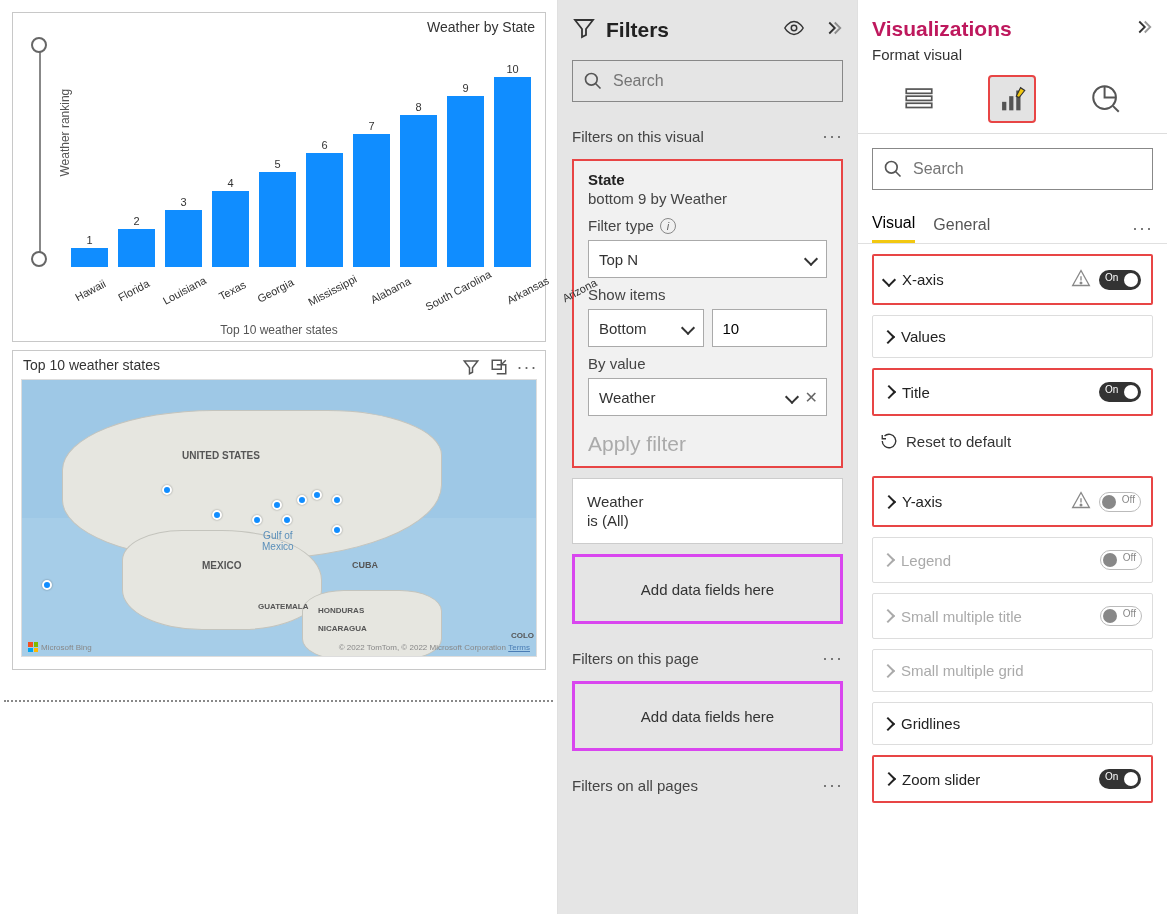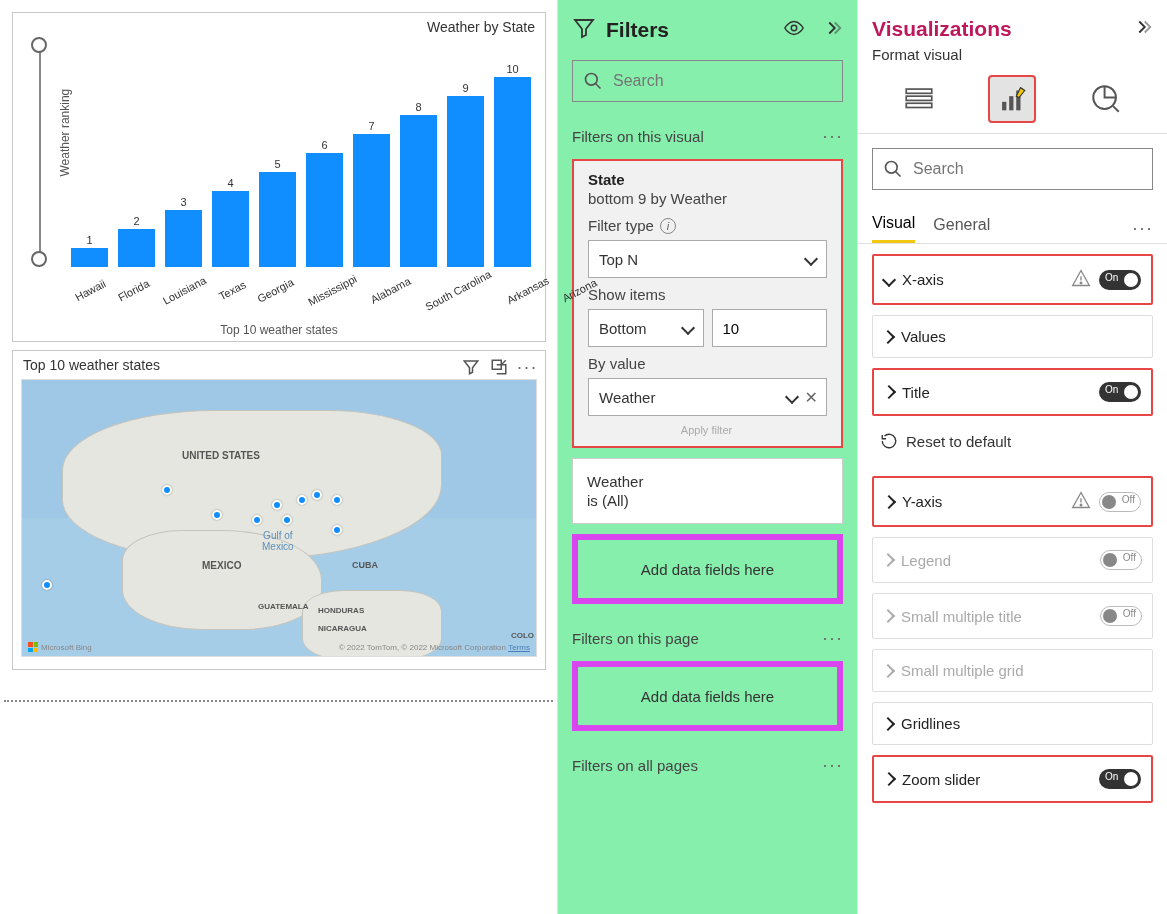--- a/index.html
+++ b/index.html
@@ -26,43 +26,43 @@
 .land { position: absolute; background: #e6e6e0; border: 1px solid #c4c4bd; }
 .usa { left: 40px; top: 30px; width: 380px; height: 150px; border-radius: 40% 30% 50% 40%; }
 .mex { left: 100px; top: 150px; width: 200px; height: 100px; border-radius: 30% 50% 40% 40%; }
 .cam { left: 280px; top: 210px; width: 140px; height: 70px; border-radius: 30%; }
 .map-text { position: absolute; font-size: 10px; color: #555; font-weight: 600; text-align: center; }
 .dot { position: absolute; width: 10px; height: 10px; background: #108dff; border: 2px solid #fff; border-radius: 50%; box-shadow: 0 0 2px rgba(0,0,0,.4); }
 .map-credit { position: absolute; left: 6px; bottom: 4px; font-size: 8px; color: #888; display: flex; align-items: center; gap: 3px; }
 .map-credit2 { position: absolute; right: 6px; bottom: 4px; font-size: 8px; color: #888; }
 .map-credit2 a { color: #4a7db5; text-decoration: underline; }
 .dotted-line { position: absolute; left: 4px; right: 4px; top: 700px; border-top: 2px dotted #888; }
-.filters-pane { width: 300px; height: 914px; border-right: 1px solid #e0e0e0; background: #86efac; overflow-y: auto; }
+.filters-pane { width: 300px; height: 914px; border-right: 1px solid #e0e0e0; background: #e5e5e5; overflow-y: auto; }
 .pane-header { display: flex; align-items: center; padding: 16px 14px 8px 14px; gap: 10px; }
 .pane-title { font-size: 21px; font-weight: 600; color: #222; flex: 1; }
 .hdr-ico { color: #333; }
 .search-box { margin: 8px 14px 14px 14px; border: 1px solid #888; height: 42px; display: flex; align-items: center; padding: 0 10px; gap: 10px; }
 .search-box input { border: none; outline: none; flex: 1; font-size: 16px; color: #555; background: transparent; }
 .section-head { display: flex; align-items: center; padding: 10px 14px 8px 14px; }
 .section-head .st { font-size: 15px; color: #444; flex: 1; }
 .more { color: #666; font-size: 18px; letter-spacing: 1px; }
 .filter-card { margin: 4px 14px 10px 14px; border: 2px solid #e84545; background: #f1f1f1; padding: 10px 14px 6px 14px; }
 .filter-card-plain { margin: 4px 14px 10px 14px; border: 1px solid #ccc; background: #fff; padding: 14px; }
 .fc-title { font-weight: 600; font-size: 15px; color: #222; }
 .fc-sub { font-size: 15px; color: #444; margin: 2px 0 10px 0; }
 .fc-label { font-size: 15px; color: #444; margin-top: 8px; margin-bottom: 6px; display: flex; align-items: center; gap: 6px; }
 .info-ic { display: inline-flex; width: 16px; height: 16px; border: 1px solid #888; border-radius: 50%; align-items: center; justify-content: center; font-size: 11px; color: #666; font-style: italic; }
 .select { border: 1px solid #aaa; background: #fff; height: 38px; display: flex; align-items: center; padding: 0 10px; font-size: 15px; color: #333; justify-content: space-between; }
 .row2 { display: flex; gap: 8px; }
 .row2 .select { flex: 1; }
 .row2 .num { flex: 1; border: 1px solid #aaa; background: #fff; height: 38px; padding: 0 10px; font-size: 15px; display: flex; align-items: center; }
 .by-value { border: 1px solid #aaa; background: #fff; height: 38px; display: flex; align-items: center; padding: 0 8px 0 10px; font-size: 15px; color: #333; gap: 8px; }
 .bv-text { flex: 1; }
-.apply { text-align: center; color: #aaa; font-size: 11px; padding: 8px 2px 4px 0; }
-.drop-zone { margin: 4px 14px 14px 14px; border: 6px solid #d946ef; height: 70px; display: flex; align-items: center; justify-content: center; color: #333; font-size: 15px; }
+.apply { text-align: left; color: #aaa; font-size: 21px; padding: 16px 2px 4px 0; }
+.drop-zone { margin: 4px 14px 14px 14px; border: 3px solid #d946ef; height: 70px; display: flex; align-items: center; justify-content: center; color: #333; font-size: 15px; }
 .viz-pane { width: 309px; height: 914px; background: #fff; overflow-y: auto; }
 .viz-header { display: flex; align-items: center; padding: 16px 14px 4px 14px; }
 .viz-title { font-size: 21px; font-weight: 600; color: #be185d; flex: 1; }
 .viz-sub { font-size: 15px; color: #333; padding: 0 14px 8px 14px; }
 .viz-icons { display: flex; justify-content: space-around; padding: 4px 14px 0 14px; }
 .viz-ico { width: 48px; height: 48px; display: flex; align-items: center; justify-content: center; border-radius: 4px; }
 .viz-ico.sel { border: 2px solid #e84545; background: #e3e3e3; }
 .tabs { display: flex; padding: 10px 14px 0 14px; gap: 18px; align-items: center; border-bottom: 1px solid #e0e0e0; }
 .tab { font-size: 16px; color: #555; padding-bottom: 8px; }
 .tab.active { color: #000; font-weight: 400; border-bottom: 3px solid #f2c811; }

